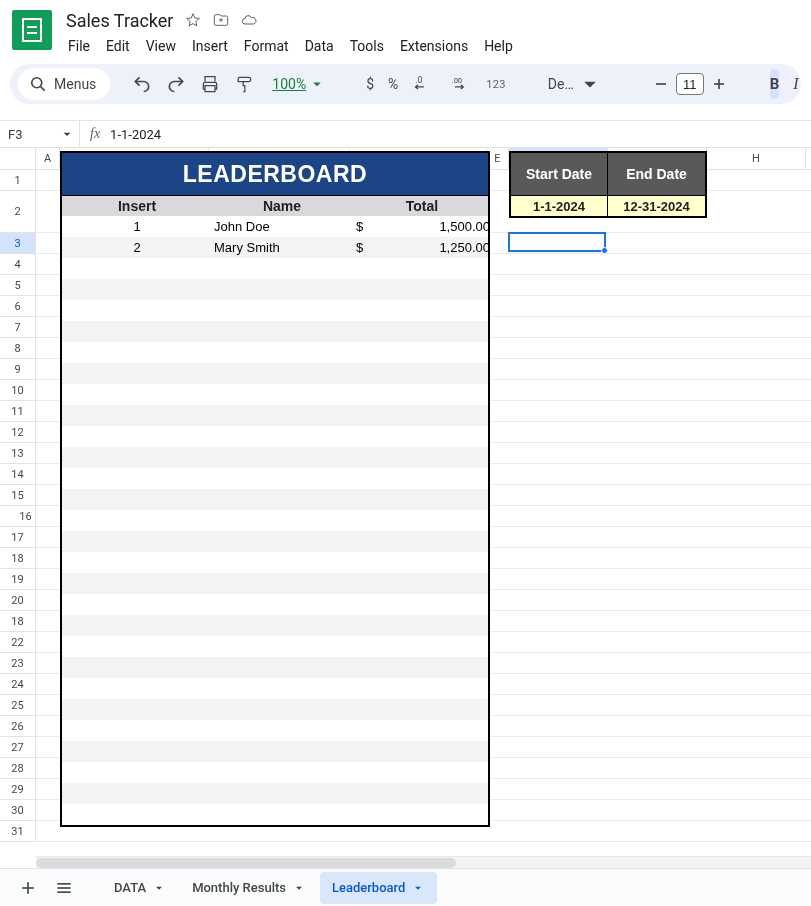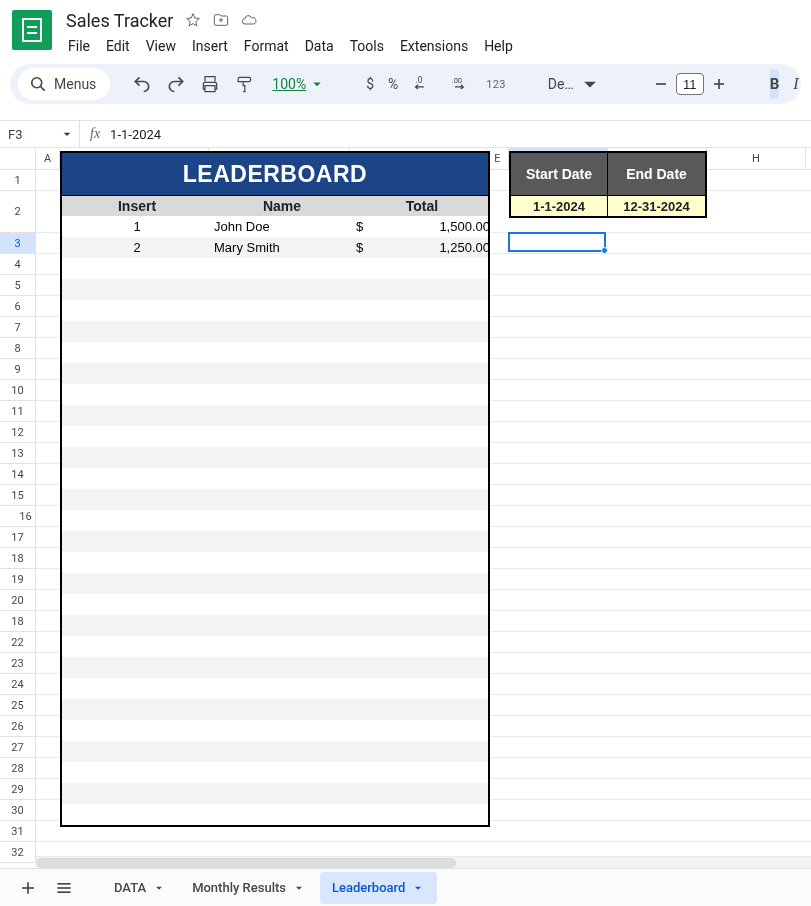--- a/index.html
+++ b/index.html
@@ -660,24 +660,20 @@
         <div class="cells"></div>
       </div>
       <div class="row" style="height: 21px;">
         <div class="row-h" style="height: 21px;">30</div>
         <div class="cells"></div>
       </div>
       <div class="row" style="height: 21px;">
         <div class="row-h" style="height: 21px;">31</div>
         <div class="cells"></div>
       </div>
-      <div class="row" style="height: 21px;">
-        <div class="row-h" style="height: 21px;">32</div>
-        <div class="cells"></div>
-      </div>
     </div>
 
   <div class="leaderboard">
     <div class="lb-title">LEADERBOARD</div>
     <div class="lb-headers">
       <div>Insert</div>
       <div>Name</div>
       <div>Total</div>
     </div>
     <div class="lb-body" id="lb-body">

